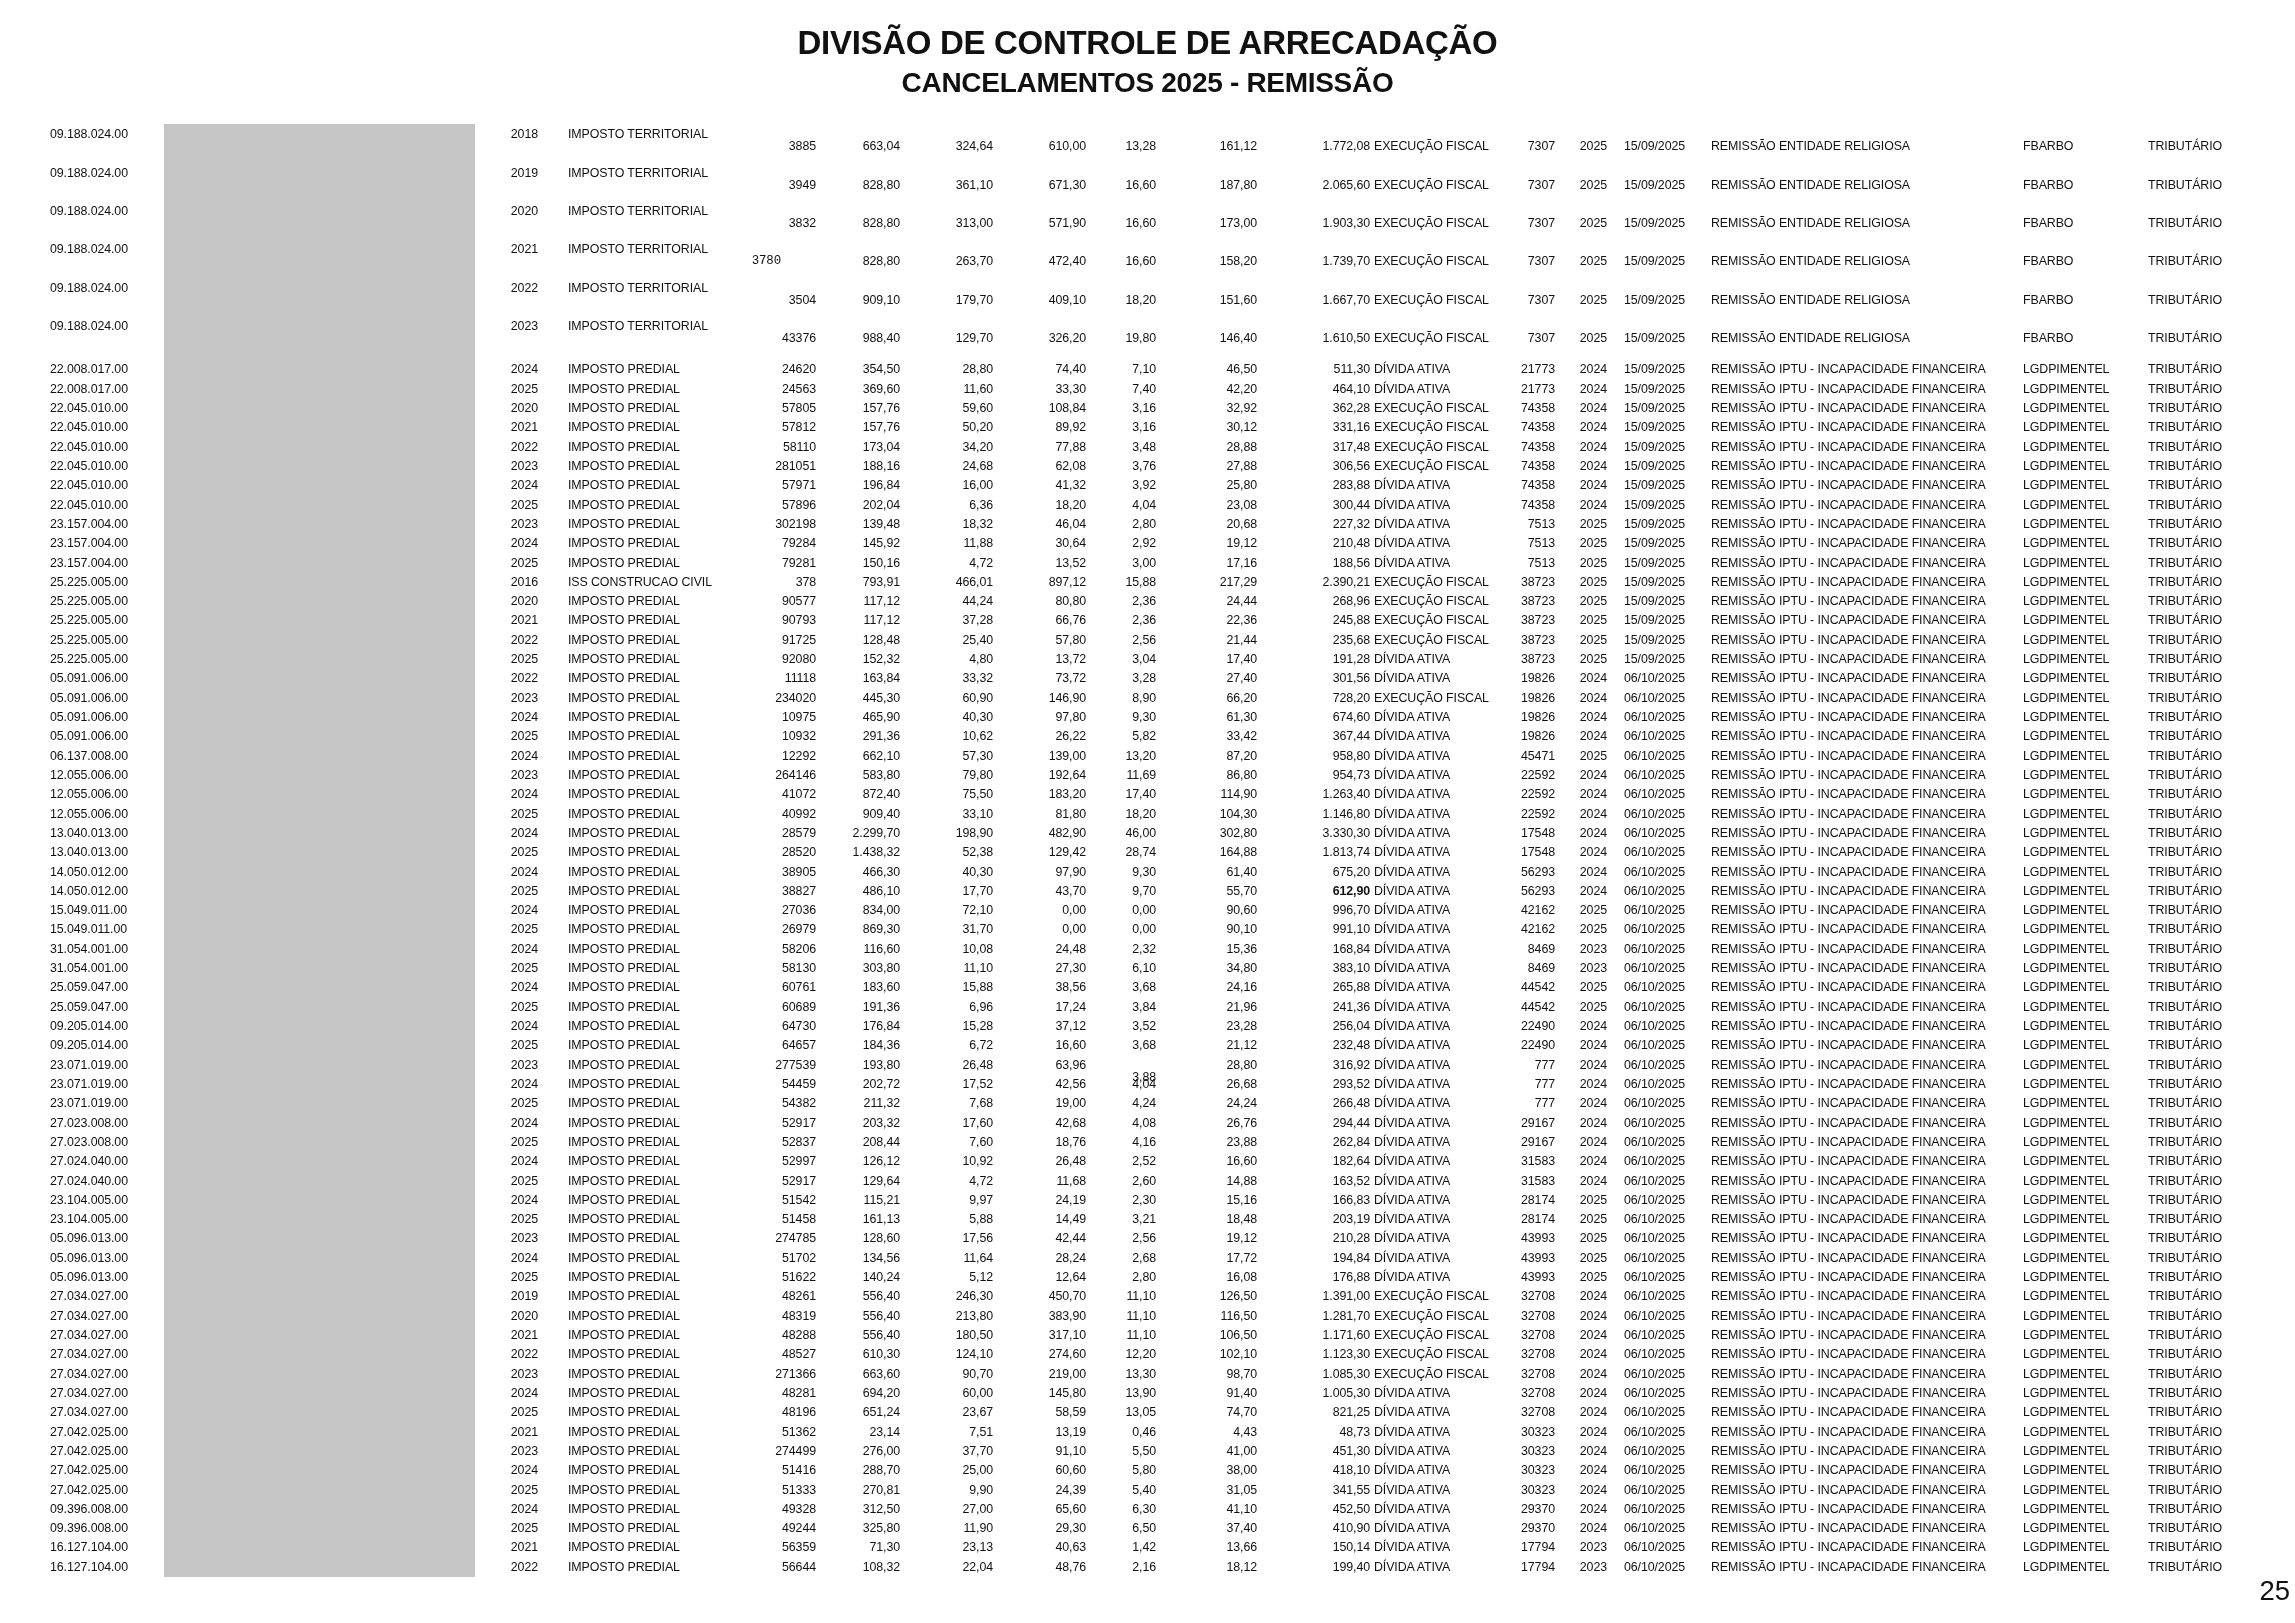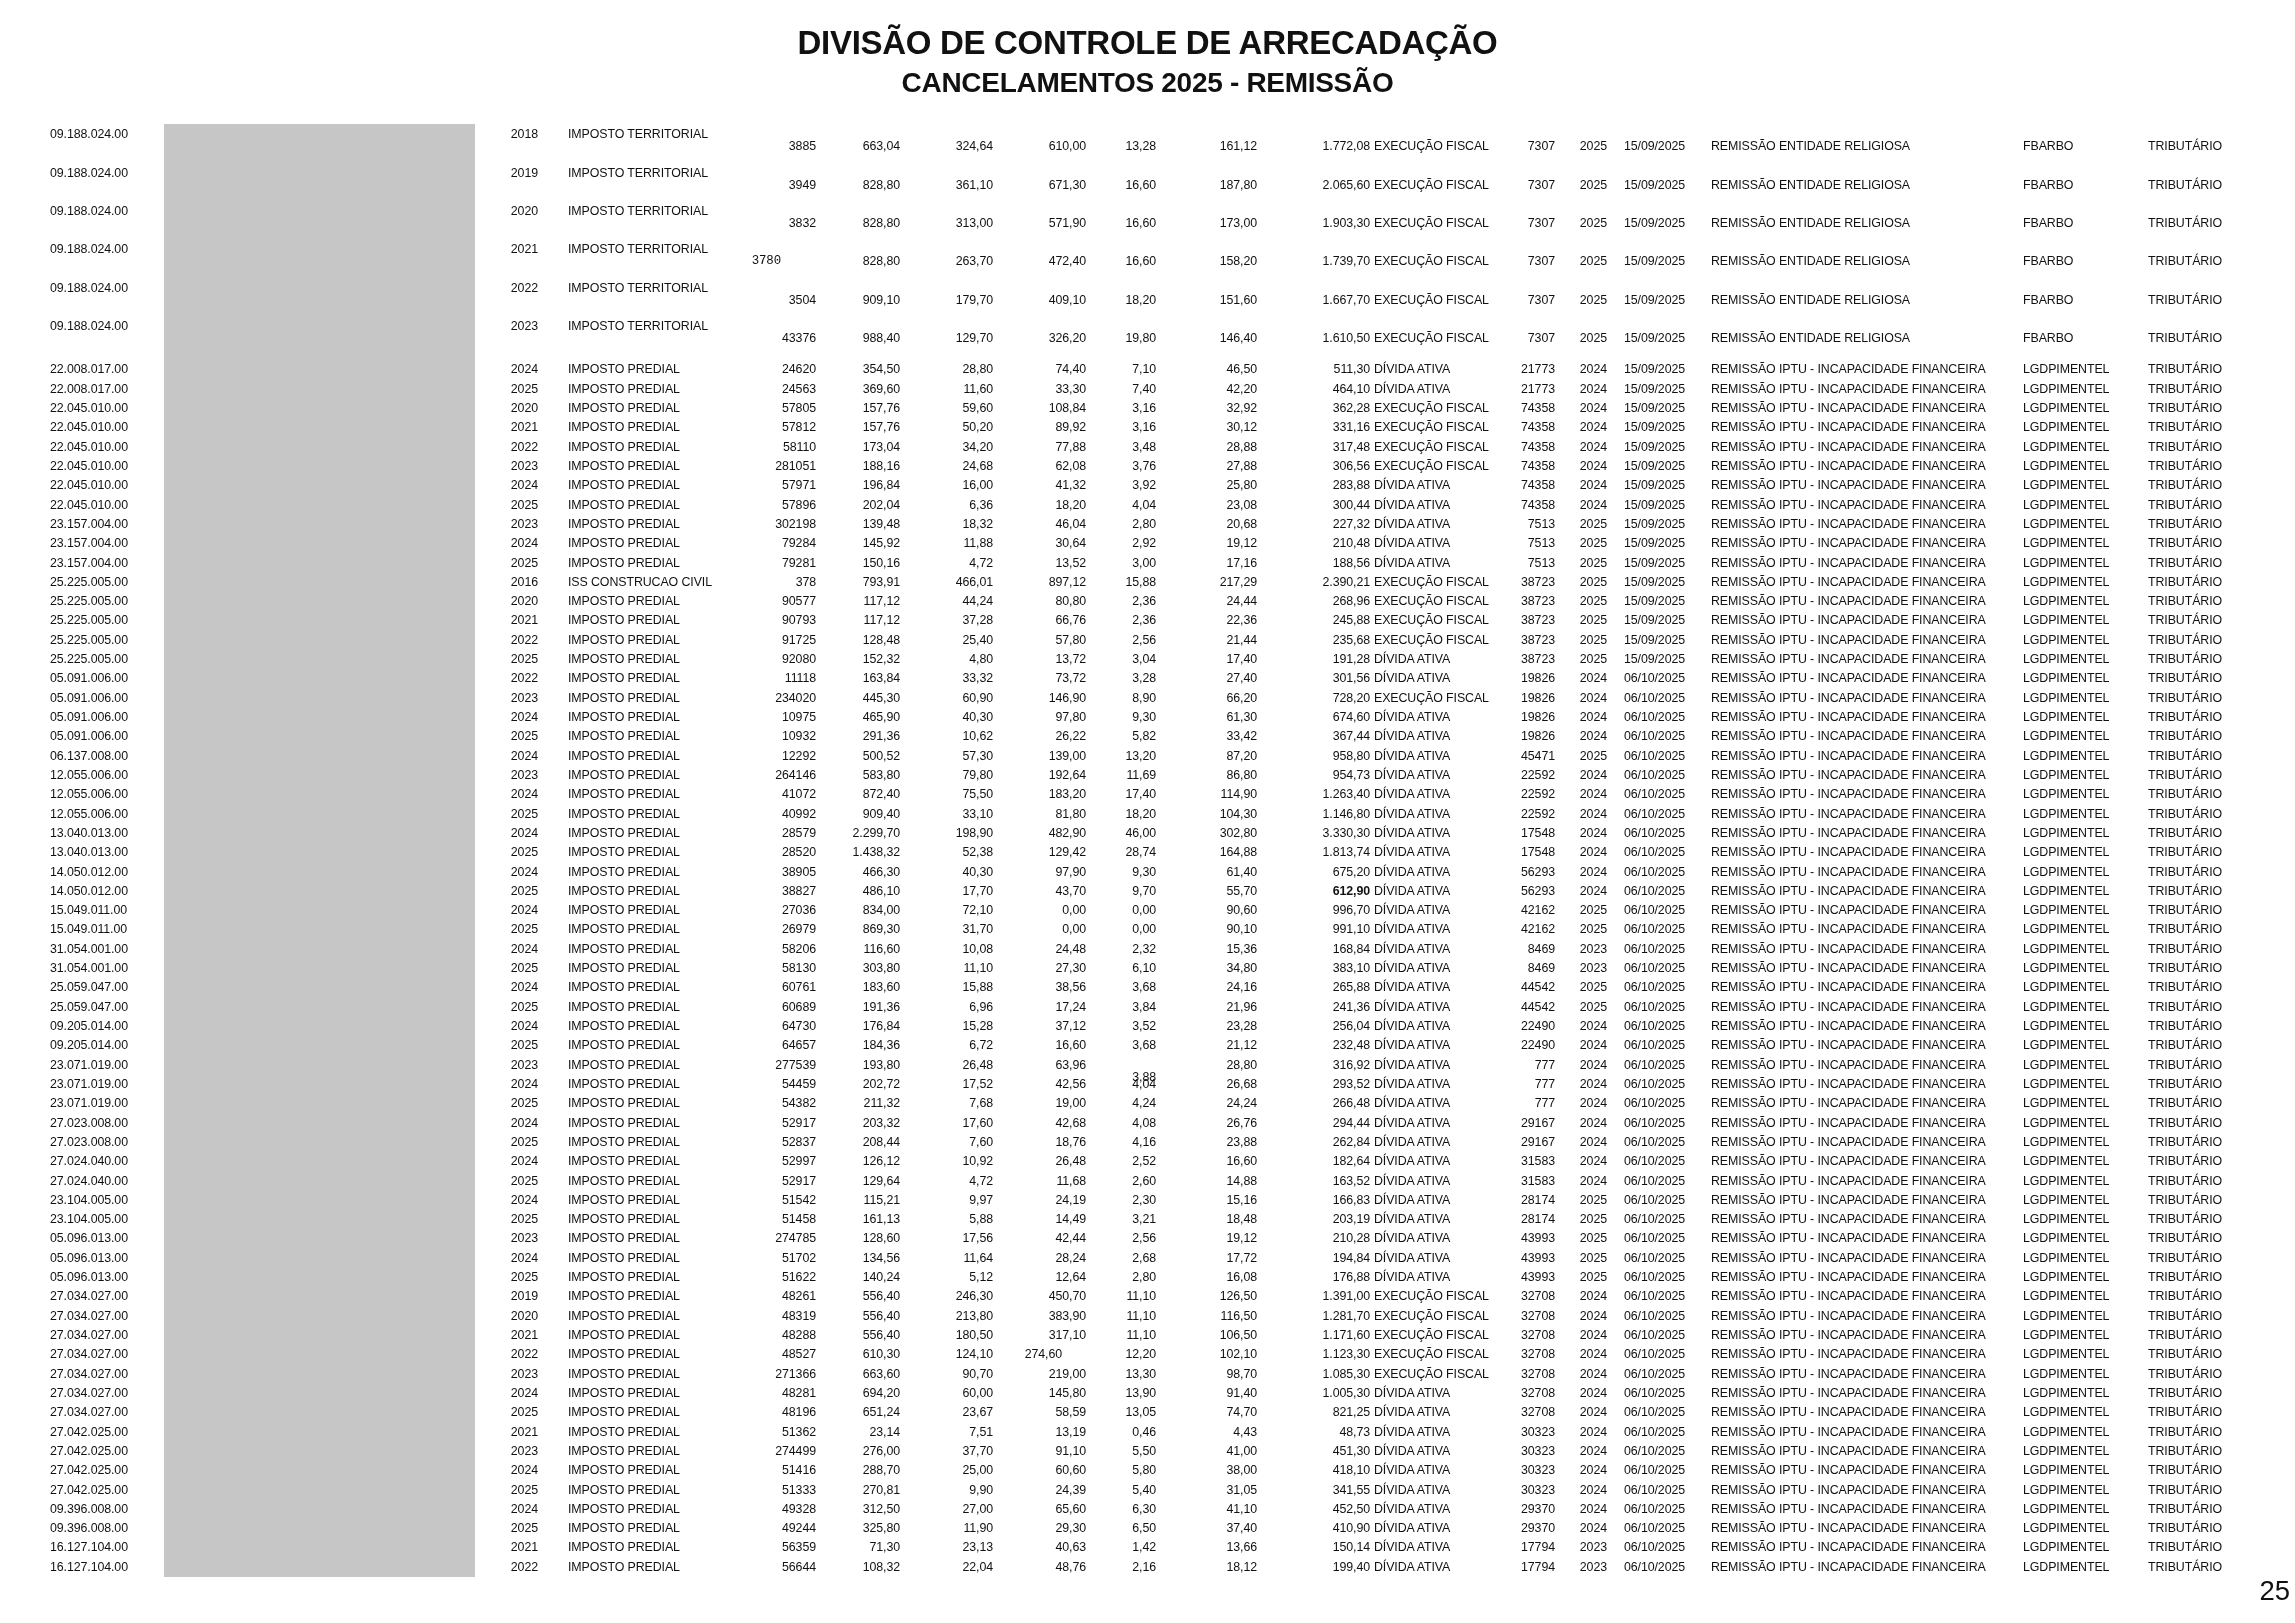--- a/index.html
+++ b/index.html
@@ -534,21 +534,21 @@
       <div class="cell l" style="left: 1624px; width: 98px; top: 0px; line-height: 19.3px;">06/10/2025</div>
       <div class="cell l" style="left: 1711px; width: 314px; top: 0px; line-height: 19.3px;">REMISSÃO IPTU - INCAPACIDADE FINANCEIRA</div>
       <div class="cell l" style="left: 2023px; width: 124px; top: 0px; line-height: 19.3px;">LGDPIMENTEL</div>
       <div class="cell l" style="left: 2148px; width: 118px; top: 0px; line-height: 19.3px;">TRIBUTÁRIO</div>
     </div>
     <div class="row" style="top: 747px; height: 19.3px;">
       <div class="cell l" style="left: 50px; width: 131px; top: 0px; line-height: 19.3px;">06.137.008.00</div>
       <div class="cell r" style="left: 478px; width: 60px; top: 0px; line-height: 19.3px;">2024</div>
       <div class="cell l" style="left: 568px; width: 209px; top: 0px; line-height: 19.3px;">IMPOSTO PREDIAL</div>
       <div class="cell r" style="left: 707px; width: 109px; top: 0px; line-height: 19.3px;">12292</div>
-      <div class="cell r" style="left: 822px; width: 78px; top: 0px; line-height: 19.3px;">500,52</div>
+      <div class="cell r" style="left: 822px; width: 78px; top: 0px; line-height: 19.3px;">662,10</div>
       <div class="cell r" style="left: 913px; width: 80px; top: 0px; line-height: 19.3px;">57,30</div>
       <div class="cell r" style="left: 1000px; width: 86px; top: 0px; line-height: 19.3px;">139,00</div>
       <div class="cell r" style="left: 1096px; width: 60px; top: 0px; line-height: 19.3px;">13,20</div>
       <div class="cell r" style="left: 1174px; width: 83px; top: 0px; line-height: 19.3px;">87,20</div>
       <div class="cell r" style="left: 1269px; width: 101px; top: 0px; line-height: 19.3px;">958,80</div>
       <div class="cell l" style="left: 1374px; width: 177px; top: 0px; line-height: 19.3px;">DÍVIDA ATIVA</div>
       <div class="cell r" style="left: 1492px; width: 63px; top: 0px; line-height: 19.3px;">45471</div>
       <div class="cell r" style="left: 1563px; width: 44px; top: 0px; line-height: 19.3px;">2025</div>
       <div class="cell l" style="left: 1624px; width: 98px; top: 0px; line-height: 19.3px;">06/10/2025</div>
       <div class="cell l" style="left: 1711px; width: 314px; top: 0px; line-height: 19.3px;">REMISSÃO IPTU - INCAPACIDADE FINANCEIRA</div>
@@ -1125,21 +1125,21 @@
       <div class="cell l" style="left: 2023px; width: 124px; top: 0px; line-height: 19.3px;">LGDPIMENTEL</div>
       <div class="cell l" style="left: 2148px; width: 118px; top: 0px; line-height: 19.3px;">TRIBUTÁRIO</div>
     </div>
     <div class="row" style="top: 1345px; height: 19.3px;">
       <div class="cell l" style="left: 50px; width: 131px; top: 0px; line-height: 19.3px;">27.034.027.00</div>
       <div class="cell r" style="left: 478px; width: 60px; top: 0px; line-height: 19.3px;">2022</div>
       <div class="cell l" style="left: 568px; width: 209px; top: 0px; line-height: 19.3px;">IMPOSTO PREDIAL</div>
       <div class="cell r" style="left: 707px; width: 109px; top: 0px; line-height: 19.3px;">48527</div>
       <div class="cell r" style="left: 822px; width: 78px; top: 0px; line-height: 19.3px;">610,30</div>
       <div class="cell r" style="left: 913px; width: 80px; top: 0px; line-height: 19.3px;">124,10</div>
-      <div class="cell r" style="left: 976px; width: 86px; top: 0px; line-height: 19.3px;">274,60</div>
+      <div class="cell r" style="left: 1000px; width: 86px; top: 0px; line-height: 19.3px;">274,60</div>
       <div class="cell r" style="left: 1096px; width: 60px; top: 0px; line-height: 19.3px;">12,20</div>
       <div class="cell r" style="left: 1174px; width: 83px; top: 0px; line-height: 19.3px;">102,10</div>
       <div class="cell r" style="left: 1269px; width: 101px; top: 0px; line-height: 19.3px;">1.123,30</div>
       <div class="cell l" style="left: 1374px; width: 177px; top: 0px; line-height: 19.3px;">EXECUÇÃO FISCAL</div>
       <div class="cell r" style="left: 1492px; width: 63px; top: 0px; line-height: 19.3px;">32708</div>
       <div class="cell r" style="left: 1563px; width: 44px; top: 0px; line-height: 19.3px;">2024</div>
       <div class="cell l" style="left: 1624px; width: 98px; top: 0px; line-height: 19.3px;">06/10/2025</div>
       <div class="cell l" style="left: 1711px; width: 314px; top: 0px; line-height: 19.3px;">REMISSÃO IPTU - INCAPACIDADE FINANCEIRA</div>
       <div class="cell l" style="left: 2023px; width: 124px; top: 0px; line-height: 19.3px;">LGDPIMENTEL</div>
       <div class="cell l" style="left: 2148px; width: 118px; top: 0px; line-height: 19.3px;">TRIBUTÁRIO</div>

